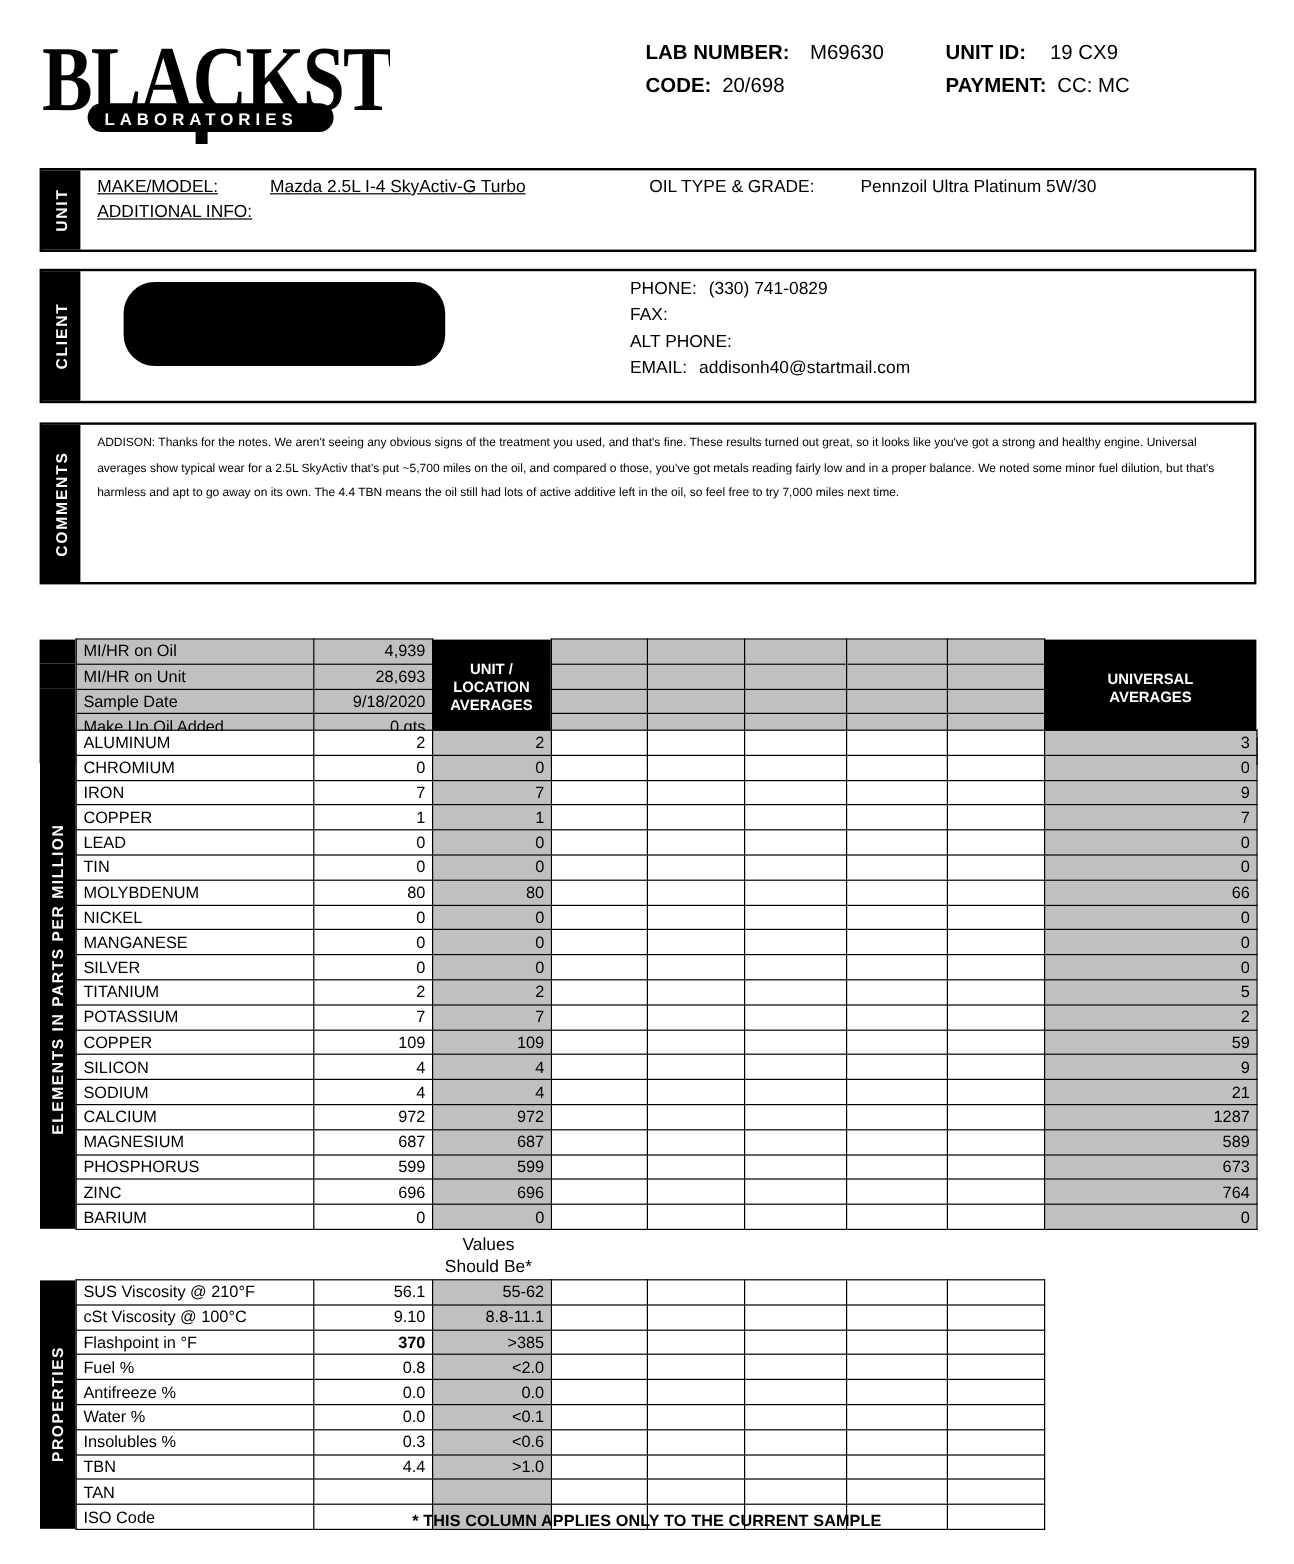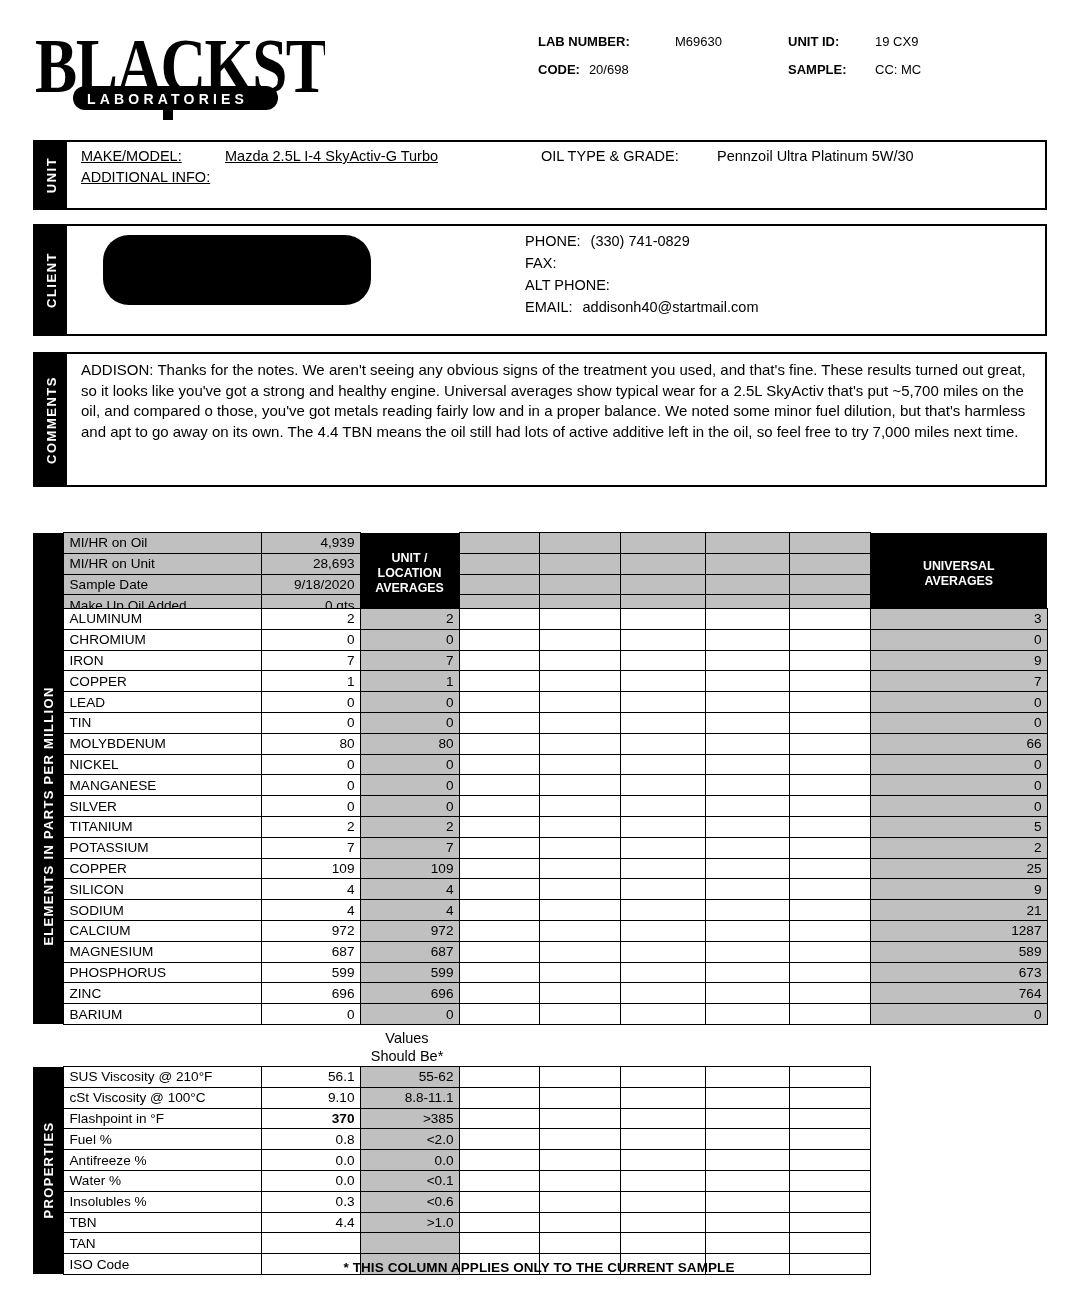--- a/index.html
+++ b/index.html
@@ -44,21 +44,21 @@
     font-weight: bold;
     font-size: 23px;
     line-height: 28px;
     letter-spacing: 0.5px;
   }
 
   .hdr-fields {
     position: absolute;
     left: 538px; top: 34px;
     width: 520px;
-    font-size: 13px;
+    font-size: 17px;
   }
   .hdr-row {
     display: flex;
     margin-bottom: 9px;
     height: 19px;
     align-items: baseline;
   }
   .hdr-col-a { width: 250px; display:flex; }
   .hdr-col-b { width: 260px; display:flex; }
   .hdr-lbl { font-weight: bold; white-space: nowrap; }
@@ -132,21 +132,21 @@
     white-space: nowrap;
   }
   .c-lbl { min-width: 0; }
   .c-val { margin-left: 10px; }
 
   
   #comments-section { top: 352px; height: 135px; }
   .comments-body {
     margin-left: 32px;
     padding: 6px 14px 4px 14px;
-    font-size: 15px;
+    font-size: 10px;
     line-height: 20.6px;
     box-sizing: border-box;
   }
 
   
   .tbl {
     position: absolute;
     border-collapse: collapse;
     table-layout: fixed;
     font-size: 13.6px;
@@ -236,21 +236,21 @@
           <span class="hdr-lbl w2">UNIT ID:</span>
           <span class="hdr-val">19 CX9</span>
         </div>
       </div>
       <div class="hdr-row">
         <div class="hdr-col-a">
           <span class="hdr-lbl">CODE:</span>
           <span class="hdr-val">20/698</span>
         </div>
         <div class="hdr-col-b">
-          <span class="hdr-lbl w2">SAMPLE:</span>
+          <span class="hdr-lbl w2">PAYMENT:</span>
           <span class="hdr-val">CC: MC</span>
         </div>
       </div>
     </div>
   </div>
 
   <div class="sec" id="unit-section">
     <div class="sec-tab">
       <span>UNIT</span>
     </div>
@@ -537,21 +537,21 @@
         </tr>
         <tr>
           <td class="cell lbl">COPPER</td>
           <td class="cell num">109</td>
           <td class="cell gray num">109</td>
           <td class="cell"></td>
           <td class="cell"></td>
           <td class="cell"></td>
           <td class="cell"></td>
           <td class="cell"></td>
-          <td class="cell gray num">25</td>
+          <td class="cell gray num">59</td>
         </tr>
         <tr>
           <td class="cell lbl">SILICON</td>
           <td class="cell num">4</td>
           <td class="cell gray num">4</td>
           <td class="cell"></td>
           <td class="cell"></td>
           <td class="cell"></td>
           <td class="cell"></td>
           <td class="cell"></td>

